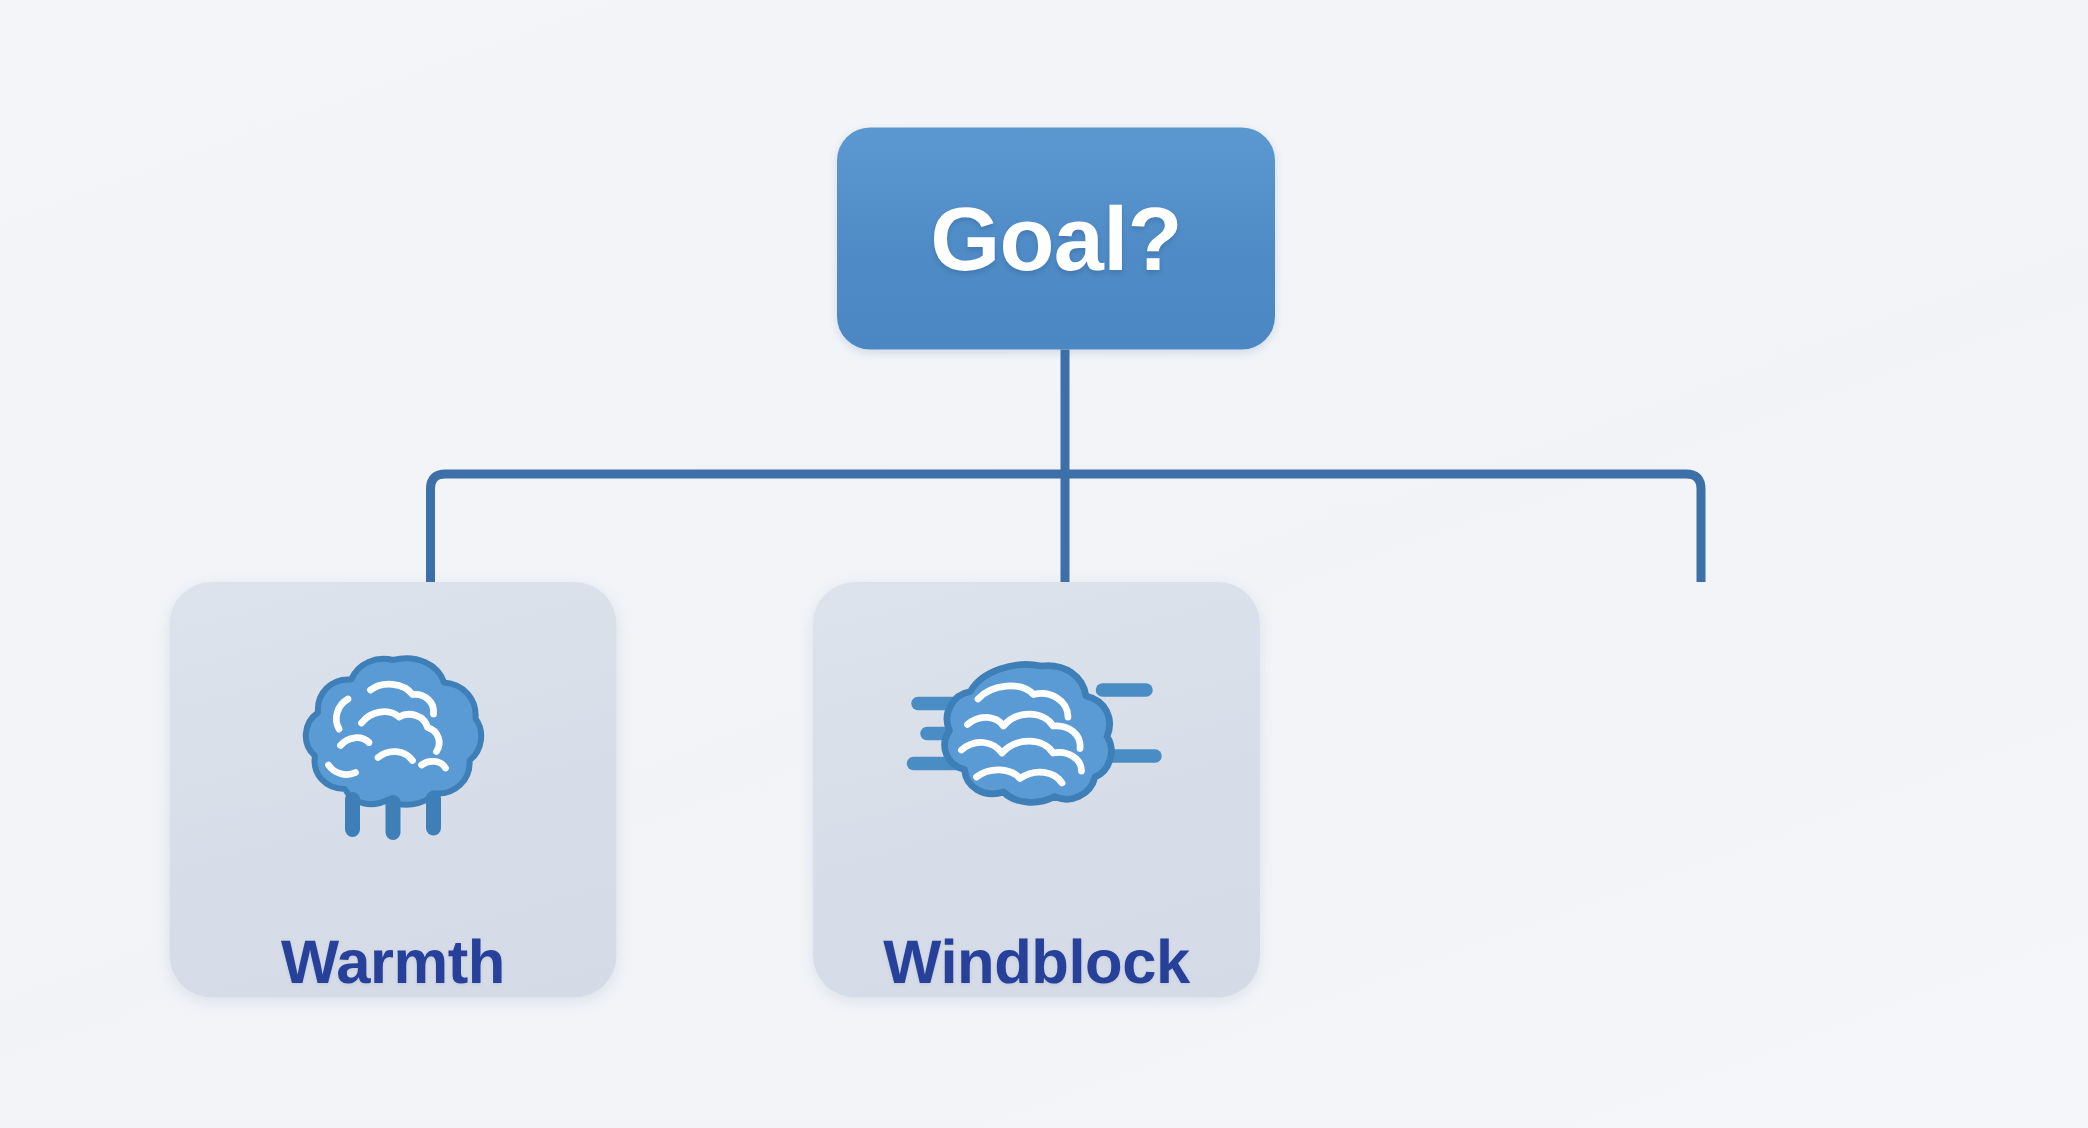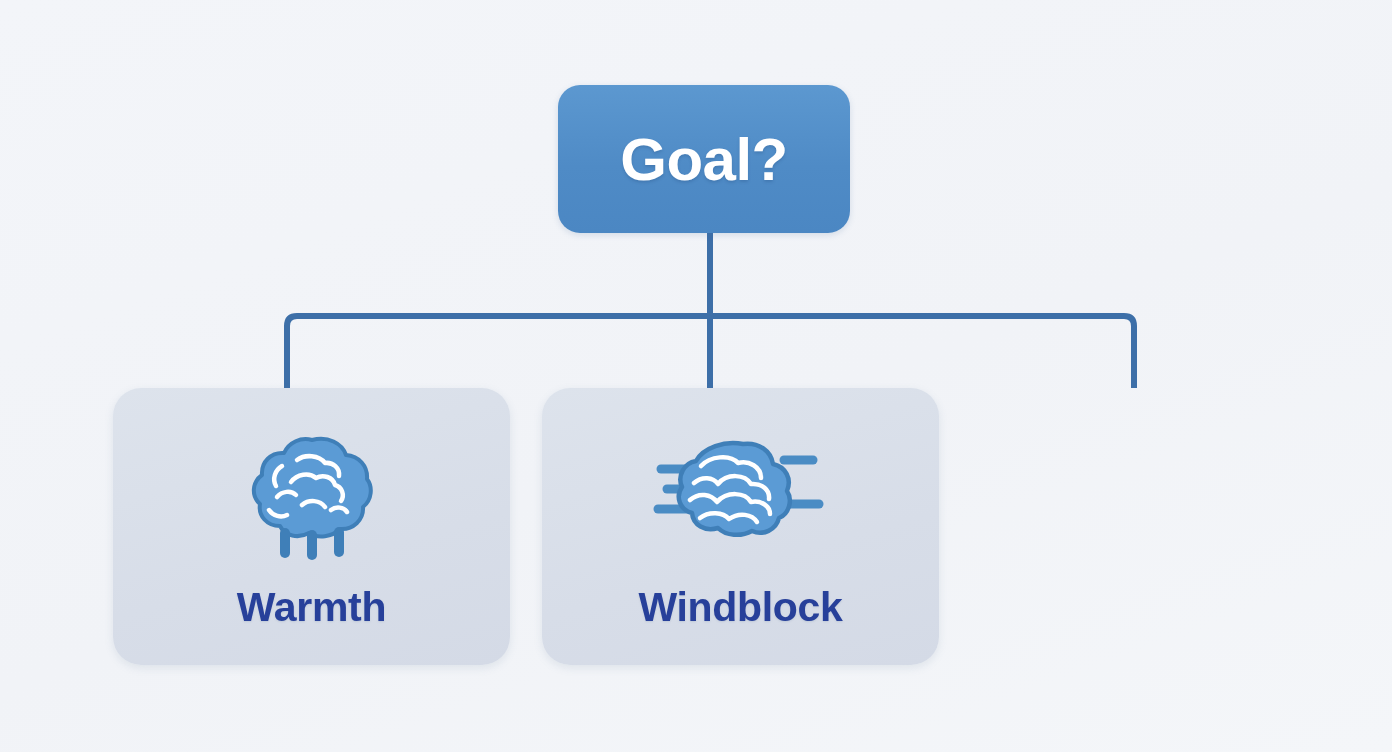--- a/index.html
+++ b/index.html
@@ -48,29 +48,29 @@
     font-size: 60px;
     font-weight: bold;
     letter-spacing: -0.5px;
     text-shadow: 0 2px 3px rgba(40, 80, 130, 0.28);
   }
 
   
   .card {
     position: absolute;
     top: 388px;
-    width: 397px;
+    width: 298px;
     height: 277px;
     border-radius: 28px;
     background: linear-gradient(165deg, #dde3ec 0%, #d7dde8 60%, #d4dae6 100%);
     box-shadow: 0 3px 9px rgba(120, 140, 170, 0.16);
     display: flex;
     flex-direction: column;
     align-items: center;
-    justify-content: flex-start;
+    justify-content: space-between;
   }
   .card-warmth    { left: 113px; }
   .card-windblock { left: 542px; }
   .card-dryness   { left: 960px; }
 
   .card-icon {
     margin-top: 42px;
     height: 132px;
     display: flex;
     align-items: center;

